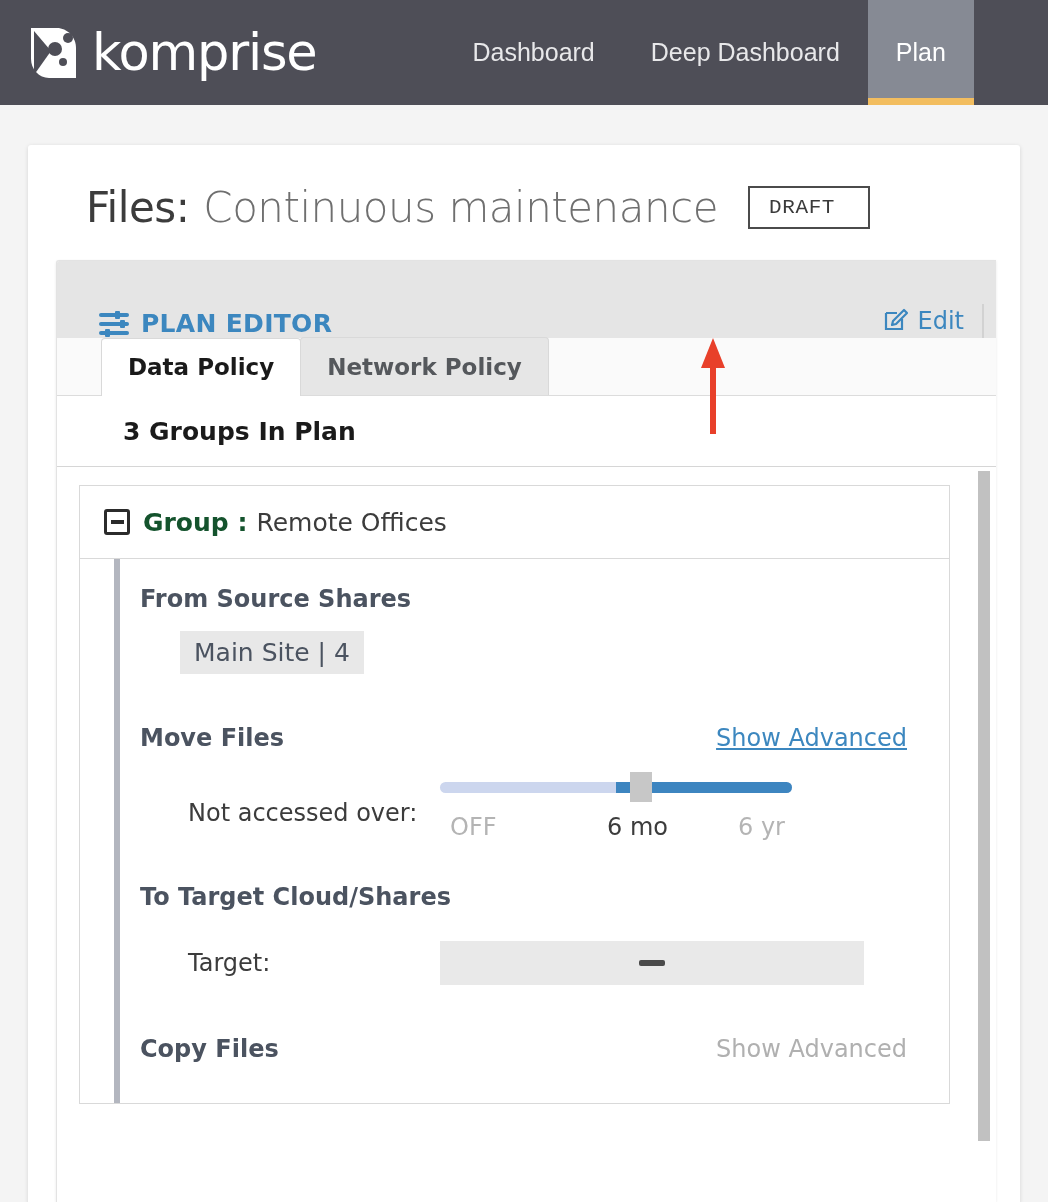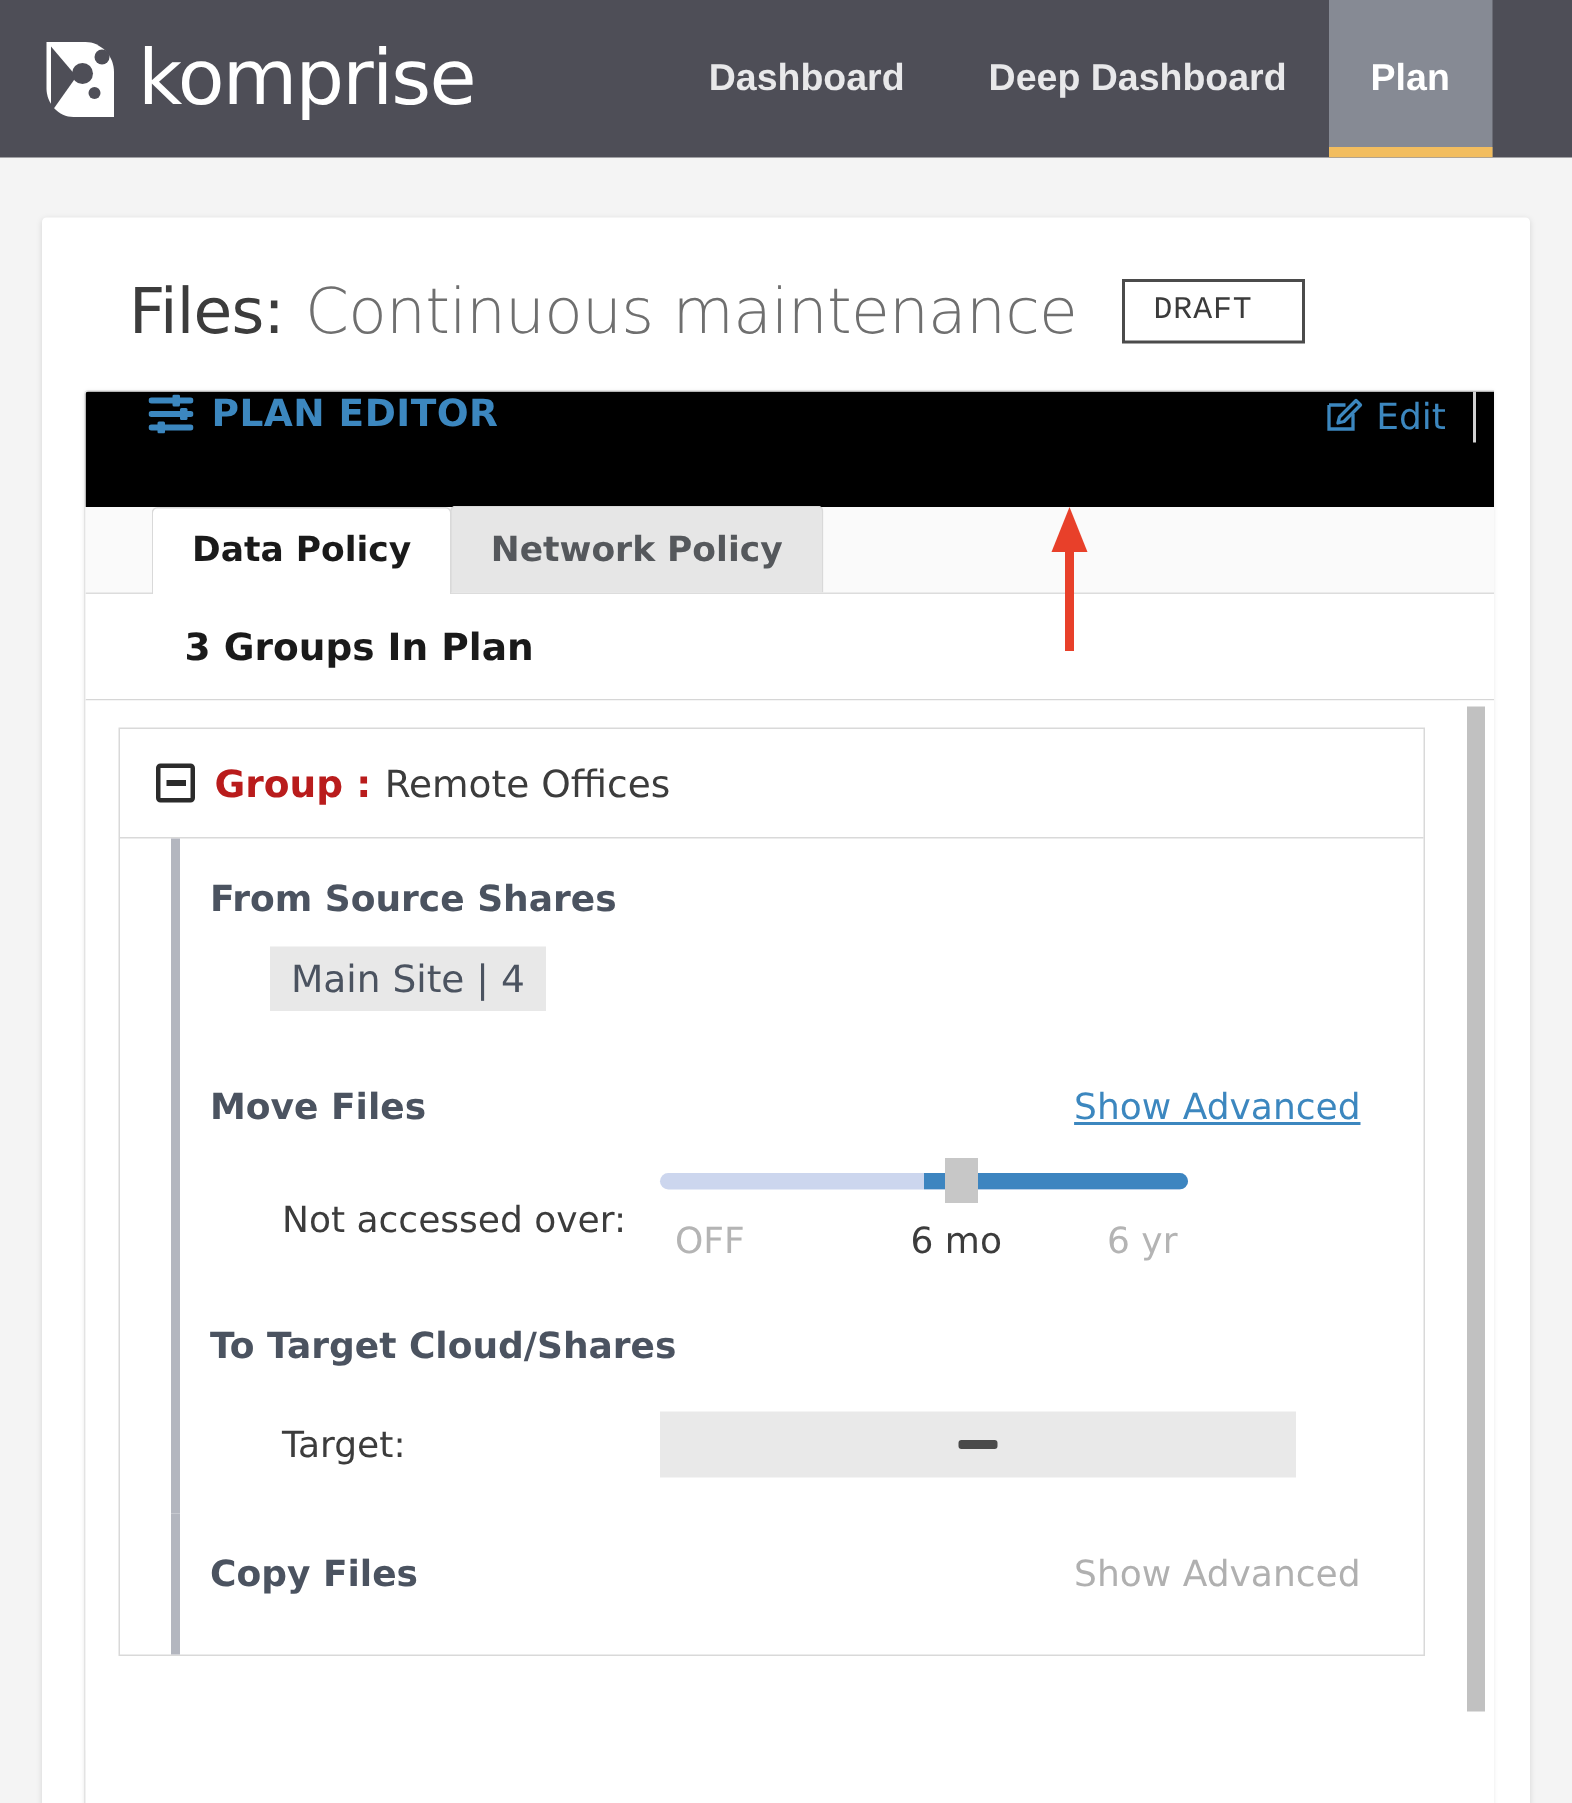--- a/index.html
+++ b/index.html
@@ -45,21 +45,21 @@
     align-items: stretch;
     height: 105px;
     margin-left: 128px;
   }
   .navlink {
     display: flex;
     align-items: center;
     padding: 0 28px;
     color: #e8e8ea;
     font-size: 25px;
-    font-weight: 700;
+    font-weight: 400;
     position: relative;
     cursor: pointer;
     white-space: nowrap;
   }
   .navlink.active {
     background: #868a94;
     color: #ffffff;
   }
   .navlink.active::after {
     content: "";
@@ -122,23 +122,23 @@
     background: #ffffff;
     border: 1px solid #e3e3e3;
     border-right: none;
     border-bottom: none;
     border-radius: 3px 0 0 0;
     box-shadow: 0 1px 3px rgba(0,0,0,0.09);
     overflow: hidden;
   }
   .editor-head {
     height: 77px;
-    background: #000000;
-    display: flex;
-    align-items: flex-start;
+    background: #e5e5e5;
+    display: flex;
+    align-items: flex-end;
     padding: 0 12px 0 42px;
     position: relative;
   }
   .editor-head-title {
     display: flex;
     align-items: center;
     gap: 12px;
   }
   .sliders-icon { width: 30px; height: 26px; flex: none; }
   .editor-title-text {
@@ -269,21 +269,21 @@
     flex: none;
   }
   .collapse-box i {
     display: block;
     width: 13px; height: 4px;
     background: #2b2b2b;
   }
   .group-label {
     font-size: 25px;
     font-weight: 700;
-    color: #b91c1c;
+    color: #14532d;
     font-family: "DejaVu Sans", sans-serif;
   }
   .group-value {
     font-size: 25px;
     font-weight: 400;
     color: #3c3c3c;
     margin-left: -4px;
     font-family: "DejaVu Sans", sans-serif;
   }
 

